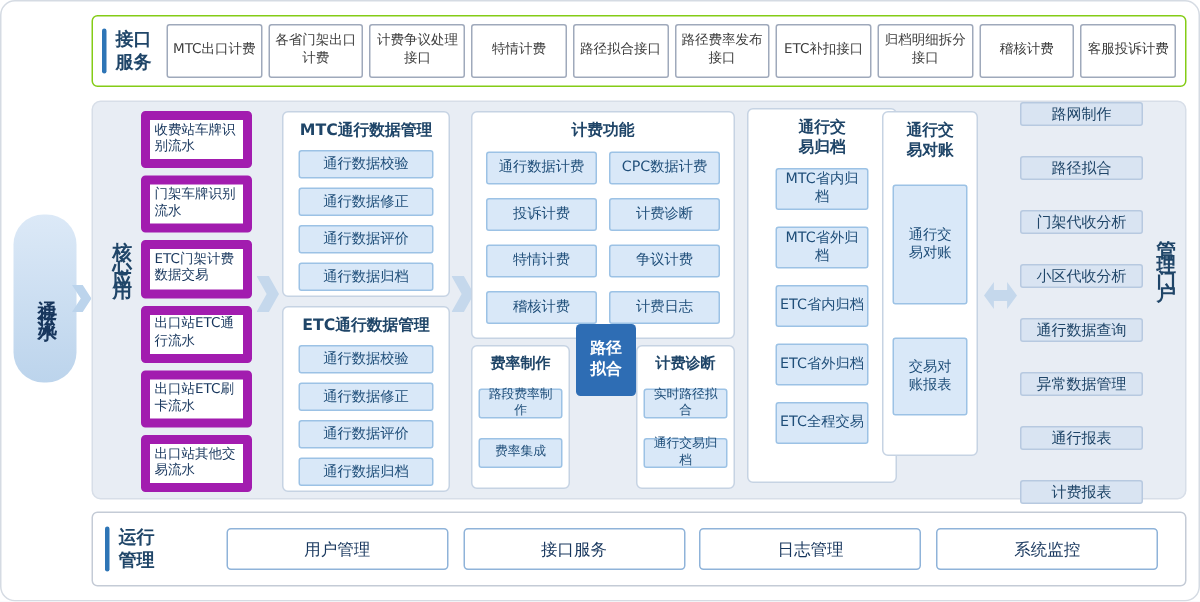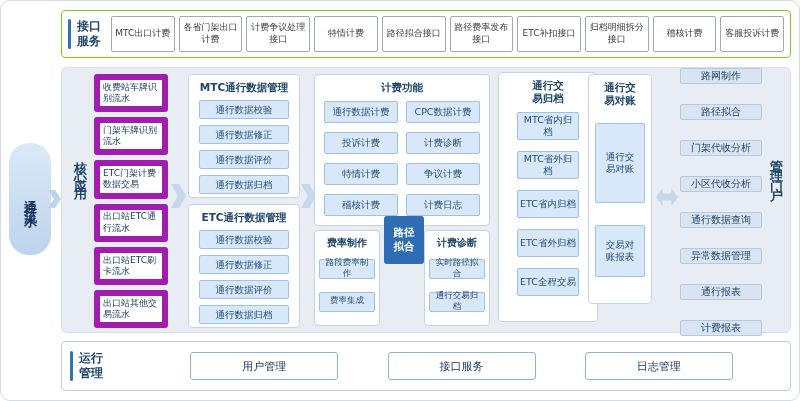--- a/index.html
+++ b/index.html
@@ -243,16 +243,17 @@
   <div class="bottombar">
     <div class="bar-label">
       <div class="accent-bar"></div>
       <div class="bar-label-text">运行管理</div>
     </div>
     <div class="bottom-items">
 
     <div class="bottom-item">用户管理</div>
         <div class="bottom-item">接口服务</div>
         <div class="bottom-item">日志管理</div>
+        <div class="bottom-item">系统监控</div>
       </div>
   </div>
 
 </div>
 
 </body></html>

